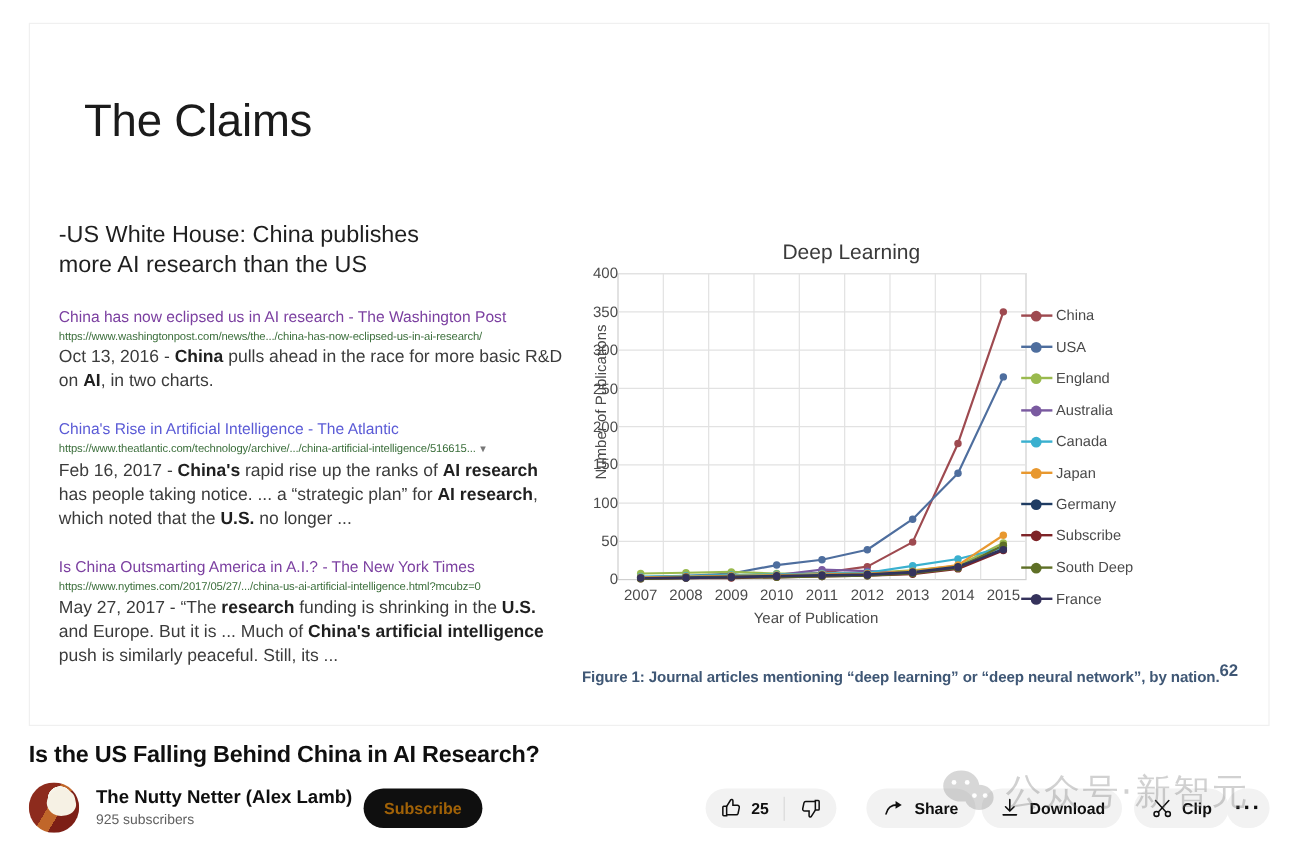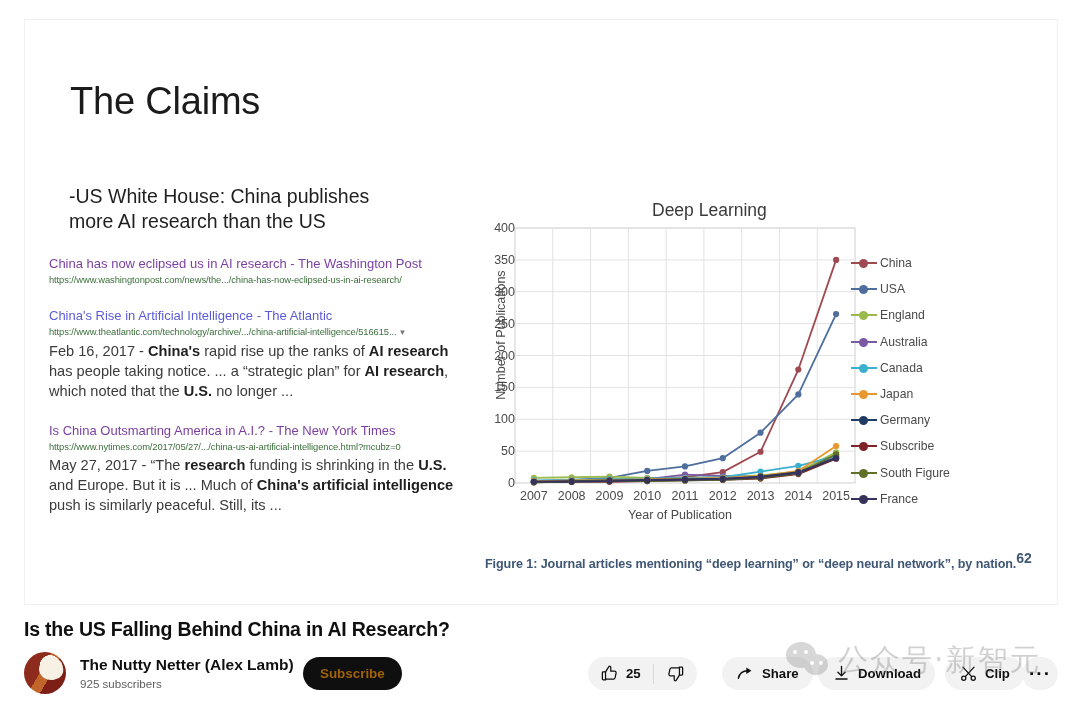--- a/index.html
+++ b/index.html
@@ -36,21 +36,20 @@
     position: absolute;
     left: 24px; top: 164px;
     width: 420px;
   }
   .claim-line {
     font-size: 19.5px;
     color: #1f1f1f;
     line-height: 25px;
     font-family: "Liberation Sans", sans-serif;
     font-weight: 400;
-    margin-left: 20px;
   }
   .serp { margin-top: 22px; }
   .serp-title {
     font-size: 13px;
     line-height: 16px;
     font-family: "Liberation Sans", sans-serif;
   }
   .serp-url {
     font-size: 9.4px;
     color: #3c6f3c;
@@ -269,20 +268,21 @@
 
     <div class="slide-title">The Claims</div>
 
     <div id="left-col">
       <div class="claim-line">-US White House: China publishes</div>
       <div class="claim-line">more AI research than the US</div>
       <div id="serp-list">
           <div class="serp">
             <div class="serp-title" style="color: rgb(123, 63, 160);">China has now eclipsed us in AI research - The Washington Post</div>
             <div class="serp-url">https://www.washingtonpost.com/news/the.../china-has-now-eclipsed-us-in-ai-research/</div>
+            <div class="serp-snippet"><span>Oct 13, 2016 - </span><b>China</b> pulls ahead in the race for more basic R&amp;D on <b>AI</b>, in two charts.</div>
           </div>
           <div class="serp">
             <div class="serp-title" style="color: rgb(91, 91, 214);">China's Rise in Artificial Intelligence - The Atlantic</div>
             <div class="serp-url">https://www.theatlantic.com/technology/archive/.../china-artificial-intelligence/516615...<span class="caret"> ▼</span></div>
             <div class="serp-snippet"><span>Feb 16, 2017 - </span><b>China's</b> rapid rise up the ranks of <b>AI research</b> has people taking notice. ... a “strategic plan” for <b>AI research</b>, which noted that the <b>U.S.</b> no longer ...</div>
           </div>
           <div class="serp">
             <div class="serp-title" style="color: rgb(123, 63, 160);">Is China Outsmarting America in A.I.? - The New York Times</div>
             <div class="serp-url">https://www.nytimes.com/2017/05/27/.../china-us-ai-artificial-intelligence.html?mcubz=0</div>
             <div class="serp-snippet"><span>May 27, 2017 - </span>“The <b>research</b> funding is shrinking in the <b>U.S.</b> and Europe. But it is ... Much of <b>China's artificial intelligence</b> push is similarly peaceful. Still, its ...</div>
@@ -468,21 +468,21 @@
               <i style="background:#7e2428"></i>
               <b style="background:#7e2428"></b>
             </span>
             <span class="legend-label">Subscribe</span>
           </div>
           <div class="legend-row">
             <span class="legend-swatch">
               <i style="background:#5f7027"></i>
               <b style="background:#5f7027"></b>
             </span>
-            <span class="legend-label">South Figure</span>
+            <span class="legend-label">South Deep</span>
           </div>
           <div class="legend-row">
             <span class="legend-swatch">
               <i style="background:#35325c"></i>
               <b style="background:#35325c"></b>
             </span>
             <span class="legend-label">France</span>
           </div>
         </div>
       <div class="fig-caption">

